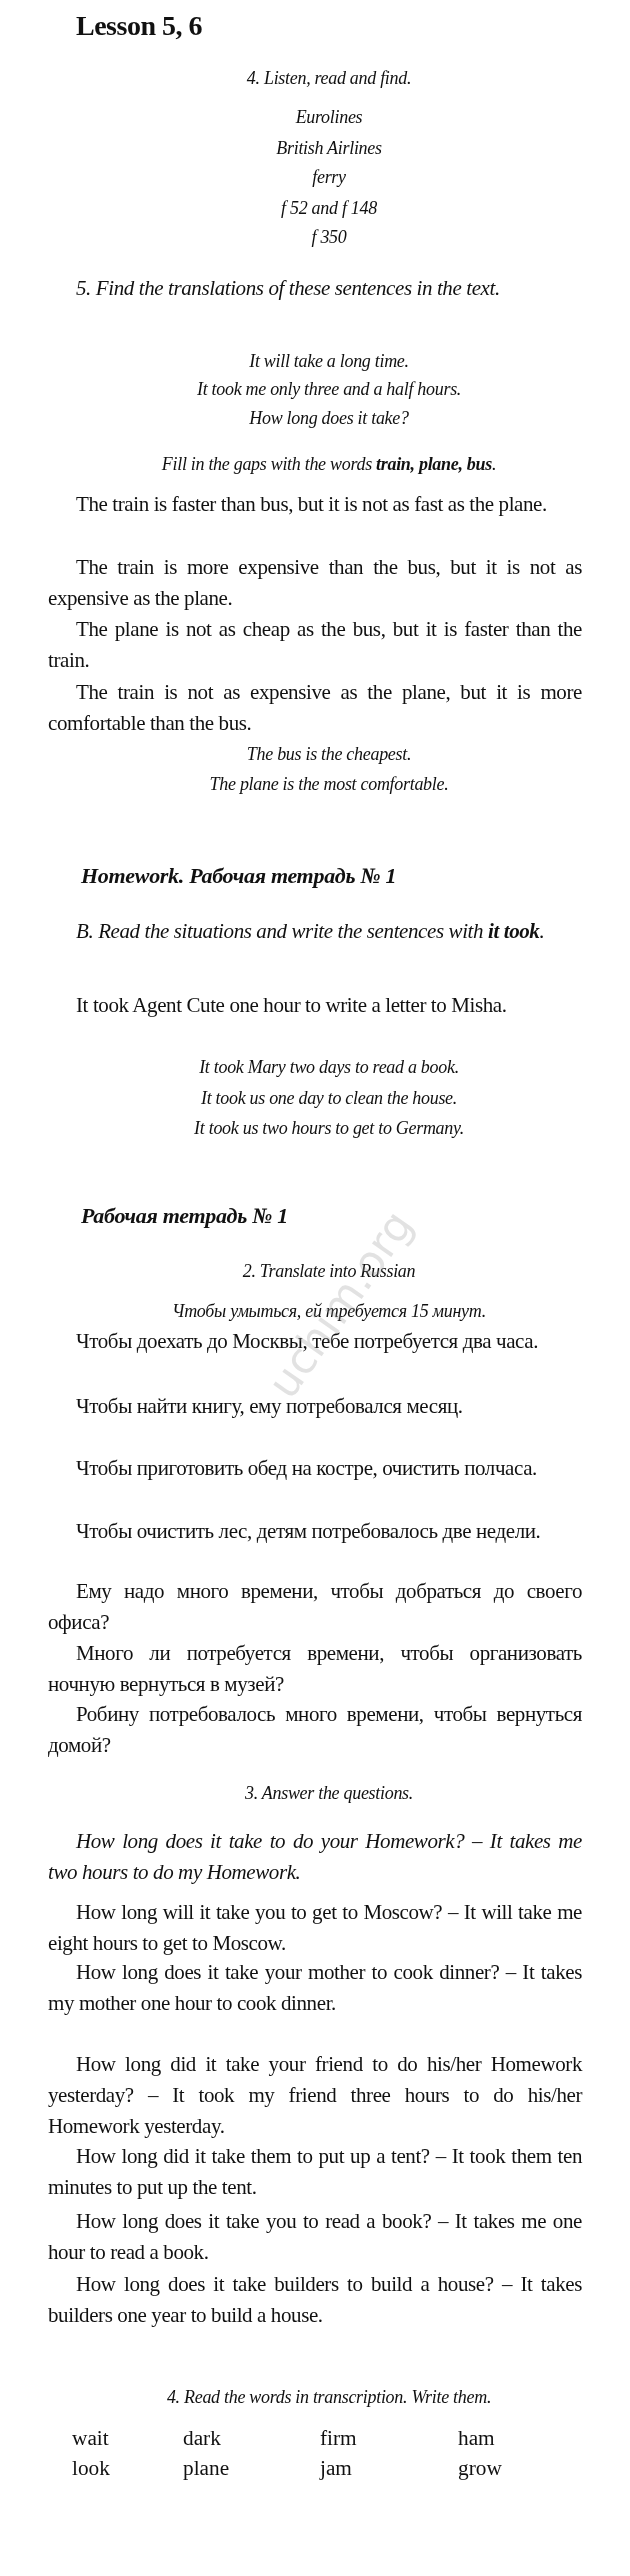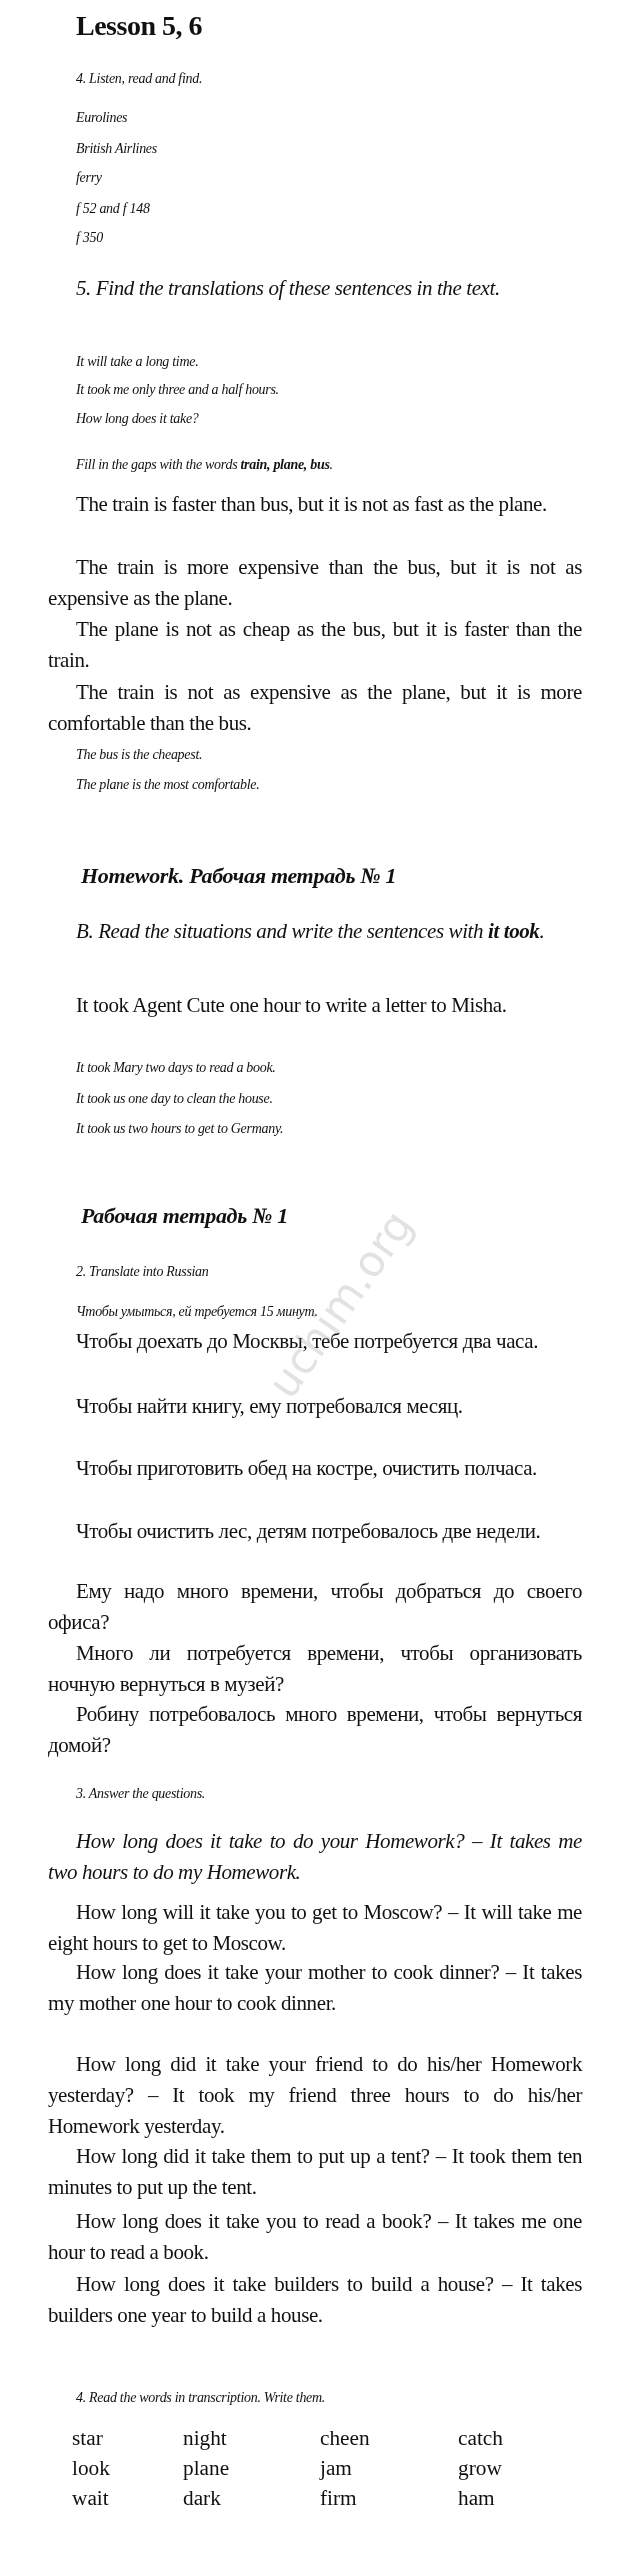--- a/index.html
+++ b/index.html
@@ -1,18 +1,18 @@
 <!DOCTYPE html>
 <html style="font-size:15px"><head>
 <meta charset="utf-8">
 <style>
   html, body { margin: 0; padding: 0; background: #ffffff; }
   body { width: 630px; height: 2576px; position: relative; overflow: hidden;
          font-family: "Liberation Serif", "DejaVu Serif", serif; color: #111; }
-  .line { position: absolute; left: 48px; width: 534px; font-size: 14px; line-height: 31px; white-space: nowrap; letter-spacing: -0.3px; }
+  .line { position: absolute; left: 48px; width: 534px; font-size: 18px; line-height: 31px; white-space: nowrap; letter-spacing: -0.3px; text-align: center; }
   .p { position: absolute; left: 48px; width: 534px; font-size: 21px; line-height: 31px; text-indent: 28px; text-align: justify; letter-spacing: -0.4px; }
   .ind { left: 76px; width: 506px; font-style: italic; }
   .it { font-style: italic; }
   .b { font-weight: bold; }
   .title { position: absolute; left: 76px; top: 7.4px; font-size: 28px; font-weight: bold; line-height: 37px; letter-spacing: -0.5px; }
   .hw { position: absolute; left: 81px; font-size: 22px; font-weight: bold; font-style: italic; line-height: 31.5px; letter-spacing: -0.3px; white-space: nowrap; }
   .grid { position: absolute; left: 72px; top: 2423px; width: 519px; font-size: 21.3px; line-height: 30px; }
   .grid .row { position: relative; height: 30px; }
   .grid .c { position: absolute; top: 0; white-space: nowrap; }
   .c0 { left: 0; } .c1 { left: 111px; } .c2 { left: 248px; } .c3 { left: 386px; }
@@ -67,33 +67,27 @@
 <div class="p" style="top:1897px">How long will it take you to get to Moscow? – It will take me eight hours to get to Moscow.</div>
 <div class="p" style="top:1957px">How long does it take your mother to cook dinner? – It takes my mother one hour to cook dinner.</div>
 <div class="p" style="top:2049px">How long did it take your friend to do his/her Homework yesterday? – It took my friend three hours to do his/her Homework yesterday.</div>
 <div class="p" style="top:2141px">How long did it take them to put up a tent? – It took them ten minutes to put up the tent.</div>
 <div class="p" style="top:2206px">How long does it take you to read a book? – It takes me one hour to read a book.</div>
 <div class="p" style="top:2269px">How long does it take builders to build a house? – It takes builders one year to build a house.</div>
 
 <div class="line ind it" style="top:2382px">4. Read the words in transcription. Write them.</div>
 <div class="grid">
   <div class="row">
-    <span class="c c0">star</span>
-    <span class="c c1">night</span>
-    <span class="c c2">cheen</span>
-    <span class="c c3">catch</span>
+    <span class="c c0">wait</span>
+    <span class="c c1">dark</span>
+    <span class="c c2">firm</span>
+    <span class="c c3">ham</span>
   </div>
   <div class="row">
     <span class="c c0">look</span>
     <span class="c c1">plane</span>
     <span class="c c2">jam</span>
     <span class="c c3">grow</span>
   </div>
-  <div class="row">
-    <span class="c c0">wait</span>
-    <span class="c c1">dark</span>
-    <span class="c c2">firm</span>
-    <span class="c c3">ham</span>
-  </div>
 </div>
 
 <div class="wm">uchim.org</div>
 
 
 </body></html>

